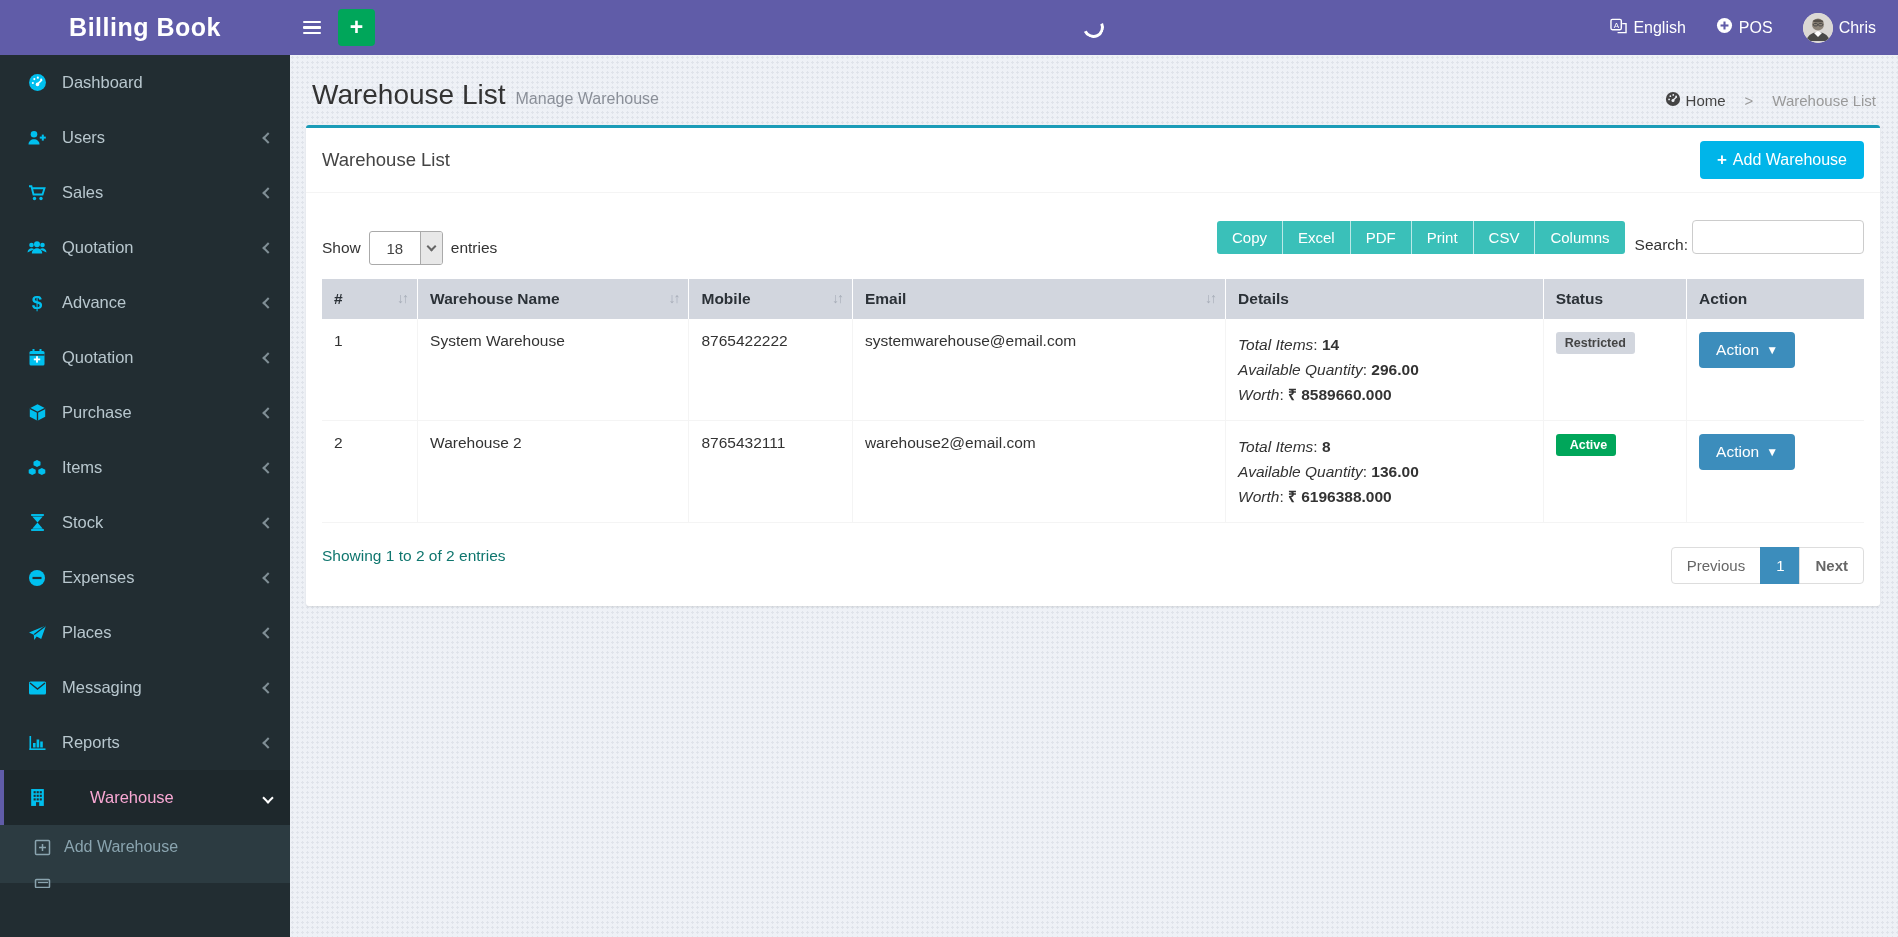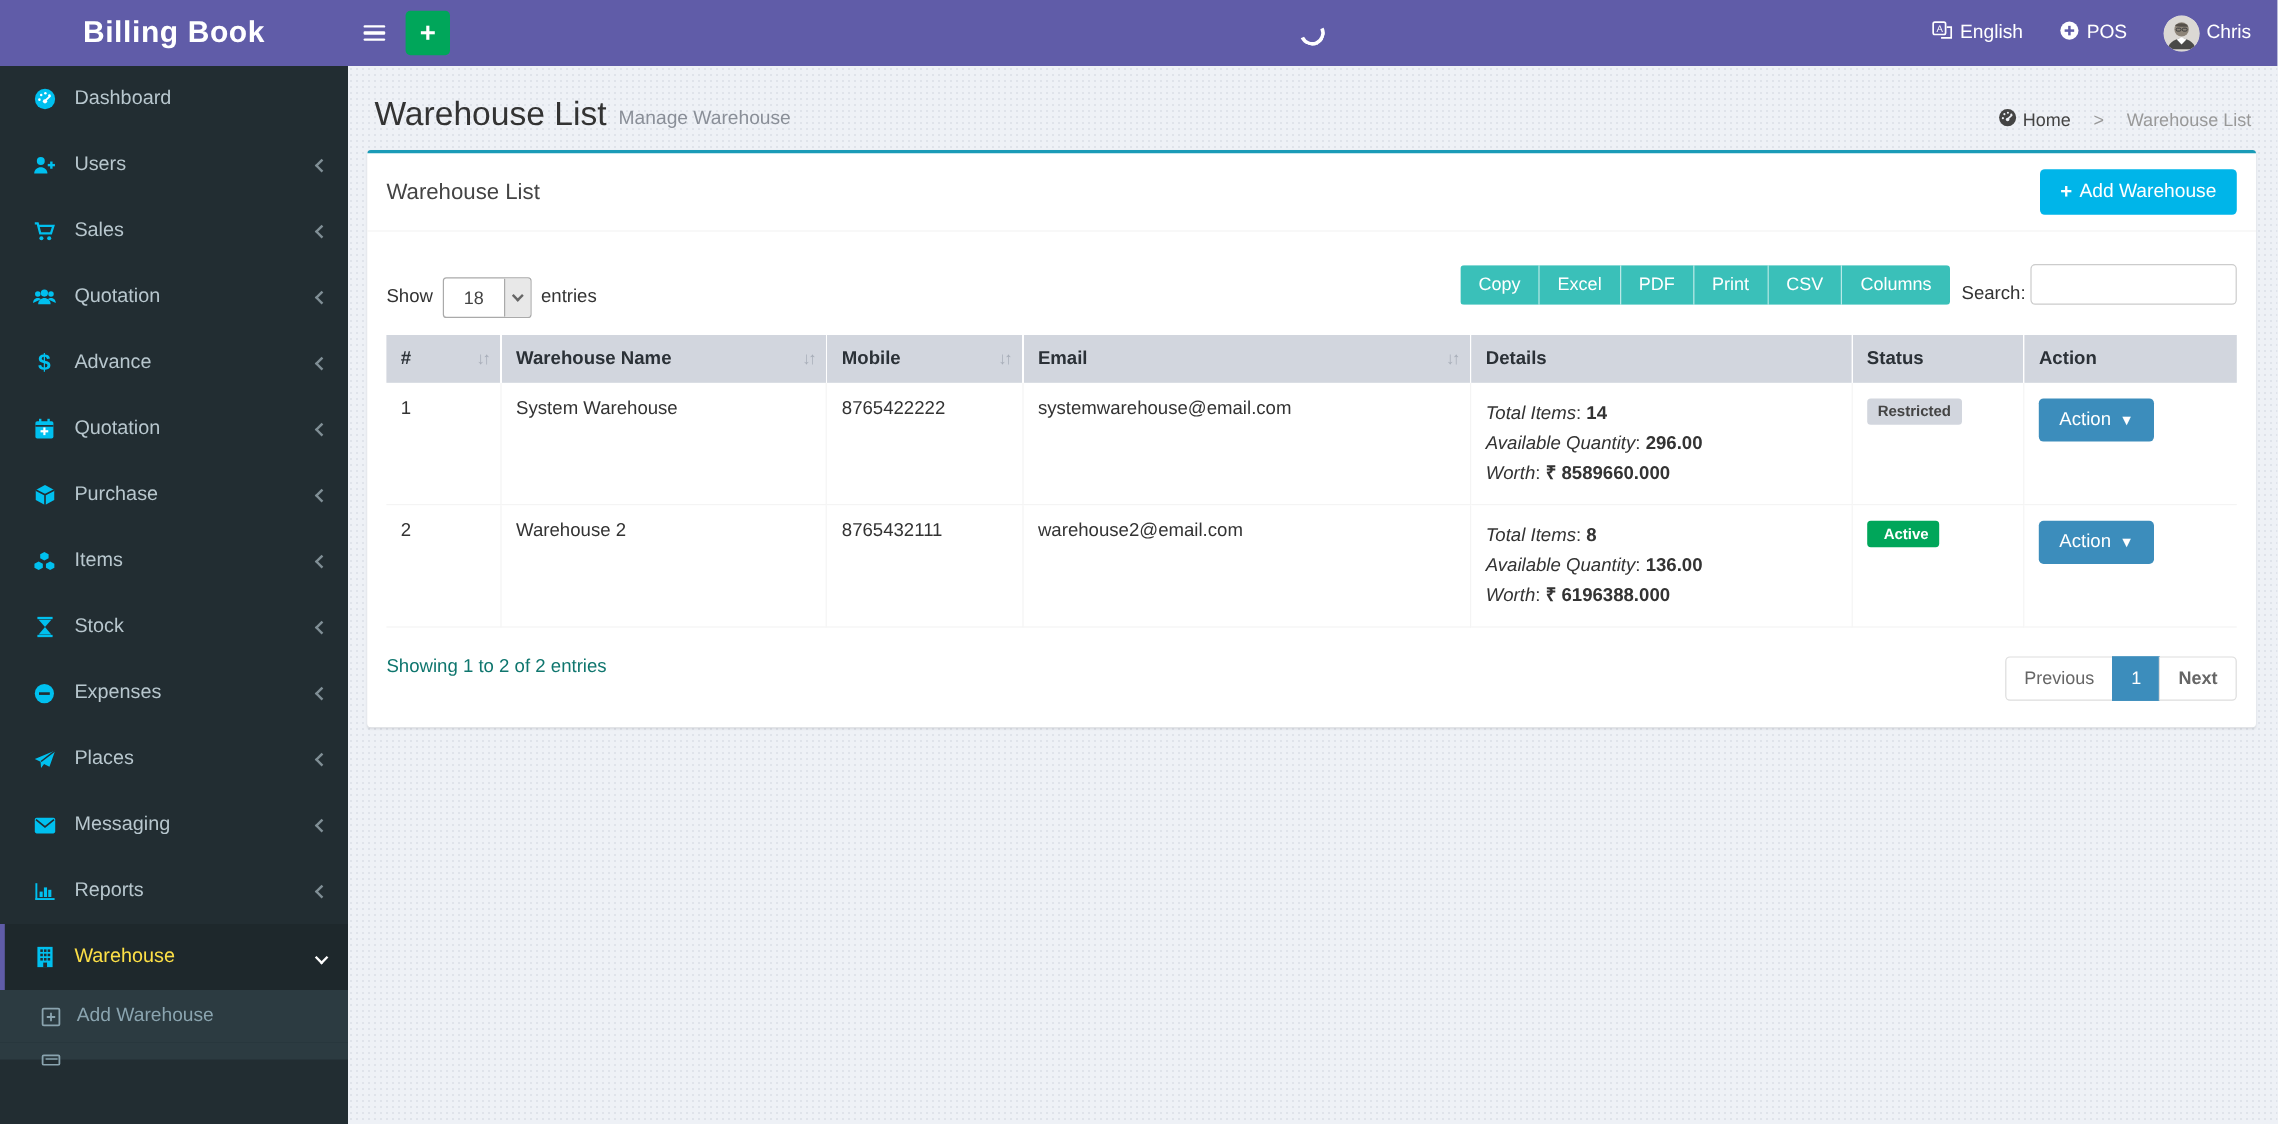--- a/index.html
+++ b/index.html
@@ -25,21 +25,21 @@
   .nav-right{margin-left:auto;display:flex;align-items:center;gap:30px;padding-right:22px;color:#fff;font-size:16px;}
   .nav-item{display:flex;align-items:center;gap:6px;cursor:pointer;color:#fff;text-decoration:none;}
   .avatar{width:30px;height:30px;border-radius:50%;overflow:hidden;background:#e8e6e3;flex:0 0 auto;}
 
   
   .sidebar{position:absolute;top:55px;left:0;width:290px;height:882px;background:var(--sidebar);}
   .side-item{display:flex;align-items:center;height:55px;padding:0 18px 0 22px;color:var(--sidebar-text);font-size:16.5px;cursor:pointer;border-left:4px solid transparent;}
   .side-item .ic{width:22px;height:19px;margin-right:14px;display:flex;align-items:center;justify-content:center;flex:0 0 auto;}
   .side-item .dollar{color:var(--cyan);font-weight:bold;font-size:19px;}
   .side-item .chev{margin-left:auto;}
-  .side-item.active{background:var(--sidebar-active);color:#fde047;border-left-color:var(--purple);}
+  .side-item.active{background:var(--sidebar-active);color:#f9a8d4;border-left-color:var(--purple);gap:28px;}
   .chev-left,.chev-down{width:8px;height:8px;border-style:solid;border-color:#808f96;display:inline-block;}
   .chev-left{border-width:0 0 2px 2px;transform:rotate(45deg);}
   .chev-down{border-width:0 2px 2px 0;transform:rotate(45deg);border-color:#fff;}
   .subitem{display:flex;align-items:center;height:44px;padding-left:32px;background:var(--submenu);color:var(--submenu-text);font-size:16px;cursor:pointer;}
   .subitem .ic{width:20px;height:18px;margin-right:12px;display:flex;align-items:center;justify-content:center;}
 
   
   .content{position:absolute;top:55px;left:290px;width:1608px;height:882px;padding:16px 18px 0 16px;
     background:var(--content-bg);
     background-image:radial-gradient(circle,#dfe3ea 1px,transparent 1.1px);background-size:5px 5px;}

